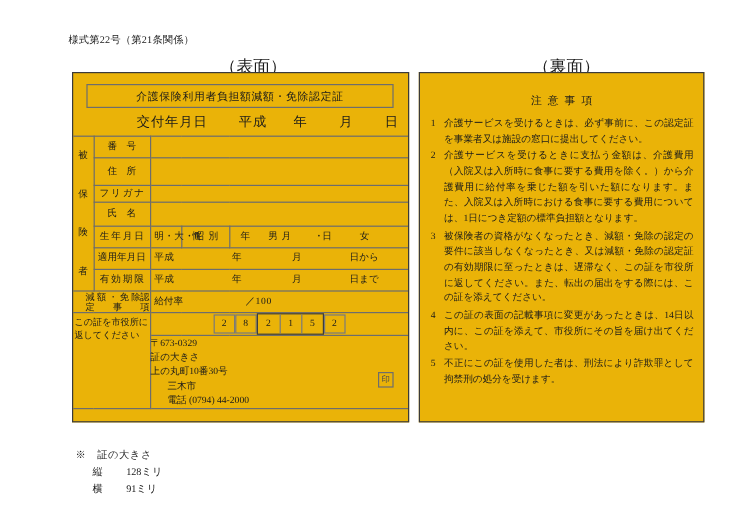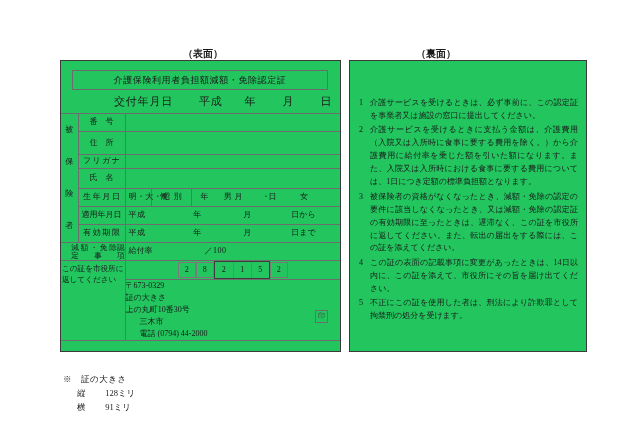--- a/index.html
+++ b/index.html
@@ -26,32 +26,31 @@
     left: 57px;
     top: 28px;
     font-size: 8.5px;
     letter-spacing: 0.2px;
     white-space: nowrap;
   }
 
   
   .side-caption {
     position: absolute;
-    font-size: 10px;
-    white-space: nowrap;
-    font-weight: bold;
+    font-size: 14px;
+    white-space: nowrap;
   }
   .cap-front { left: 183px; top: 47px; }
-  .cap-back  { left: 416px; top: 47px; }
+  .cap-back  { left: 444px; top: 47px; }
 
   
   .card {
     position: absolute;
     border: 1.4px solid #3a3a3a;
-    background: #22c55e;
+    background: #eab308;
     box-sizing: border-box;
   }
   .card-front {
     left: 60px;
     top: 60px;
     width: 281px;
     height: 292px;
   }
   .card-back {
     left: 349px;
@@ -295,20 +294,21 @@
     flex: 1;
     text-align: justify;
     text-justify: inter-character;
   }
 </style>
 </head>
 <body>
 
 <div class="page">
 
+  <div class="form-number">様式第22号（第21条関係）</div>
 
   <div class="side-caption cap-front">（表面）</div>
   <div class="side-caption cap-back">（裏面）</div>
 
   <div class="card card-front">
 
     <div class="title-box">
       <span class="title-text">介護保険利用者負担額減額・免除認定証</span>
     </div>
 
@@ -494,20 +494,21 @@
             <div class="ln ln-city">三木市</div>
             <div class="ln ln-city">電話 (0794) 44-2000</div>
             <div class="seal-box">印</div>
           </td>
         </tr>
       </tbody>
     </table>
   </div>
 
   <div class="card card-back">
+    <div class="back-title">注意事項</div>
     <div class="notes">
 
       <div class="note">
         <div class="note-num">1</div>
         <div class="note-text">介護サービスを受けるときは、必ず事前に、この認定証を事業者又は施設の窓口に提出してください。</div>
       </div>
 
       <div class="note">
         <div class="note-num">2</div>
         <div class="note-text">介護サービスを受けるときに支払う金額は、介護費用（入院又は入所時に食事に要する費用を除く。）から介護費用に給付率を乗じた額を引いた額になります。また、入院又は入所時における食事に要する費用については、1日につき定額の標準負担額となります。</div>

